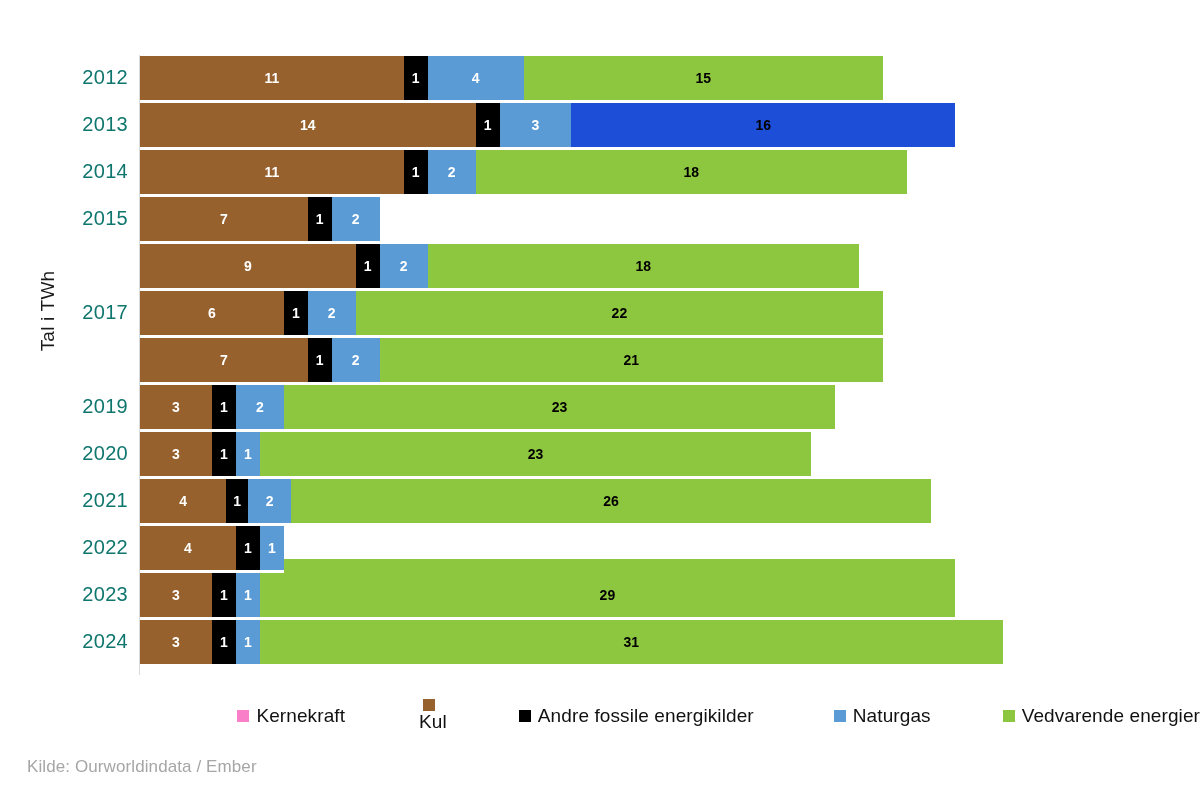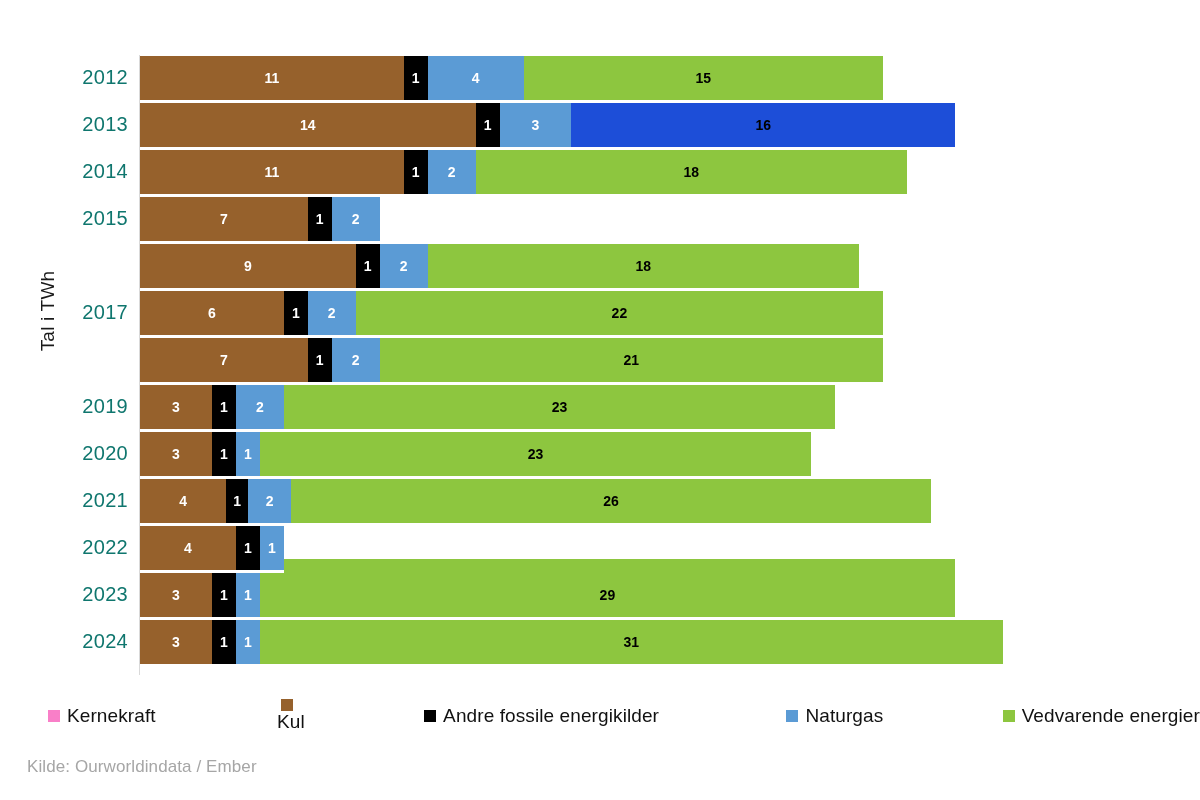--- a/index.html
+++ b/index.html
@@ -104,21 +104,21 @@
 
   
   #legend {
     position: absolute;
     left: 0;
     top: 698px;
     width: 1200px;
     height: 36px;
     display: flex;
     align-items: center;
-    justify-content: space-between;
+    justify-content: flex-end;
     gap: 0px;
     padding-left: 48px;
   }
   .legend-item {
     display: flex;
     align-items: center;
     white-space: nowrap;
   }
   .legend-swatch {
     width: 12px;

